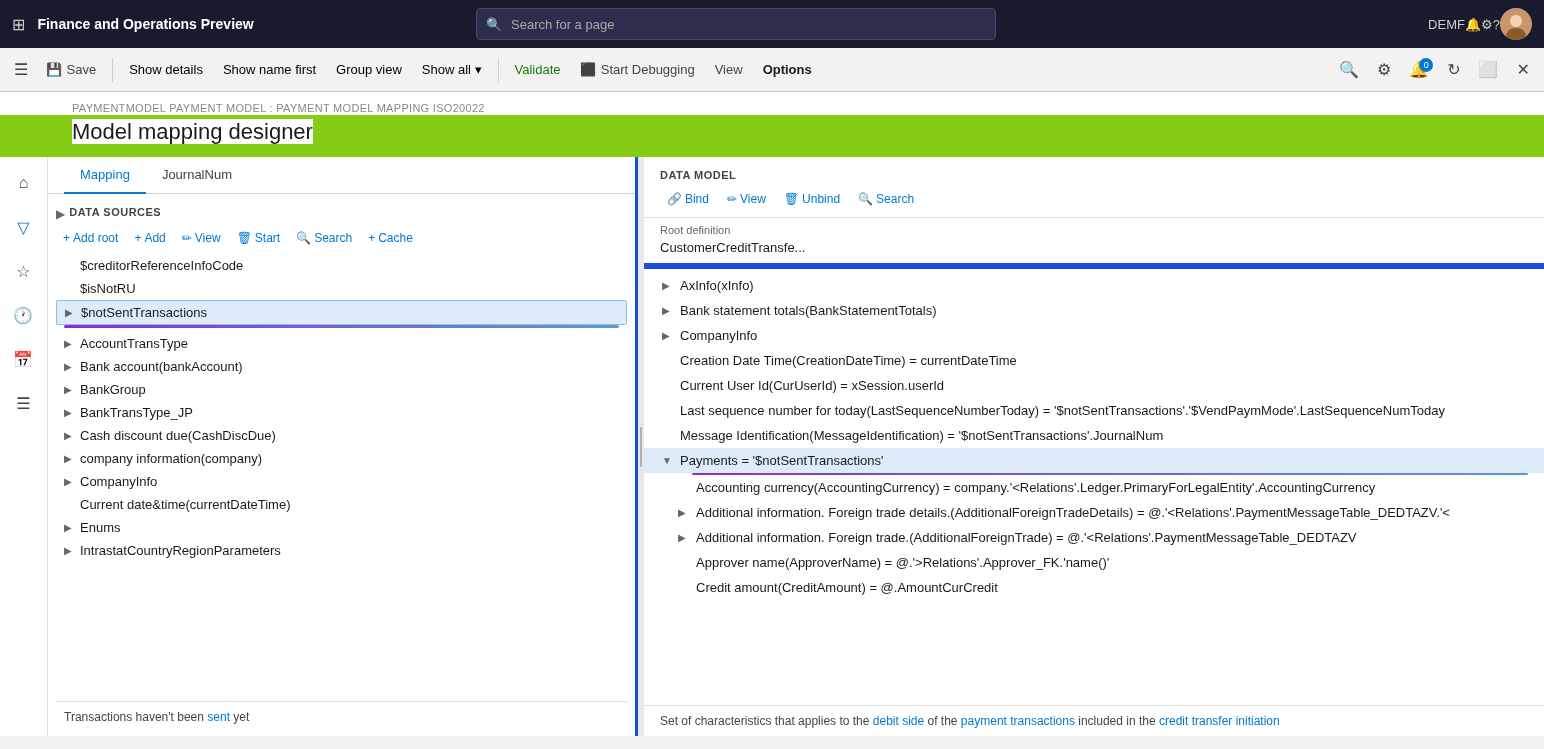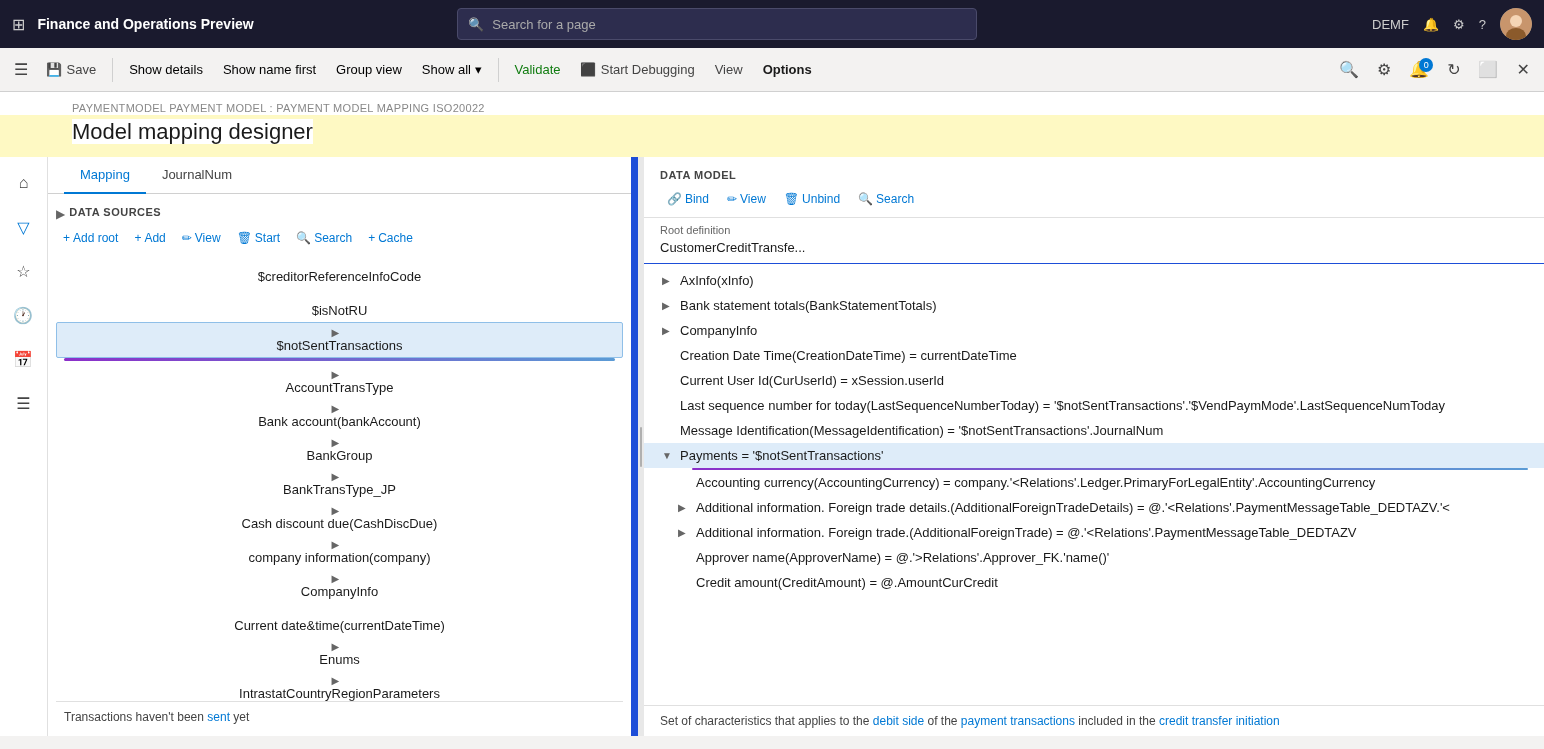--- a/index.html
+++ b/index.html
@@ -29,21 +29,20 @@
       padding: 0 10px;
       height: 32px;
       color: #aaa;
       font-size: 13px;
       gap: 8px;
     }
     .top-nav .right-icons {
       margin-left: auto;
       display: flex;
       align-items: center;
-      gap: 14px;
       color: #ccc;
     }
     .top-nav .avatar {
       width: 32px; height: 32px; border-radius: 50%;
       background: #888;
       display: flex; align-items: center; justify-content: center;
       overflow: hidden;
     }
 
     
@@ -100,21 +99,21 @@
       border-radius: 4px;
       cursor: pointer;
       color: #444;
       font-size: 16px;
       background: transparent;
     }
 
     
     .left-panel {
       width: 590px;
-      border-right: 7px solid #1d4ed8;
+      border-right: 3px solid #1d4ed8;
       display: flex;
       flex-direction: column;
       overflow: hidden;
     }
 
     
     .tabs {
       display: flex;
       border-bottom: 1px solid #d0d0d0;
       padding: 0 16px;
@@ -176,21 +175,20 @@
       overflow-x: hidden;
     }
     .tree-item {
       display: flex;
       align-items: center;
       padding: 4px 8px;
       cursor: pointer;
       border-radius: 2px;
       font-size: 13px;
       color: #1a1a1a;
-      flex-direction: column;
     }
     .tree-item.selected { background: #deecf9; border: 1px solid #8fbfe8; }
     .tree-chevron { width: 16px; flex-shrink: 0; color: #666; font-size: 10px; }
     .tree-text { flex: 1; }
 
     
     .bind-bar {
       height: 3px;
       background: linear-gradient(to right, #8b2fc9, #5b9bd5);
       margin: 0 8px 4px 8px;
@@ -233,21 +231,21 @@
     .root-def {
       padding: 6px 16px 2px 16px;
       font-size: 11px;
       color: #666;
     }
     .root-def-value {
       padding: 2px 16px 8px 16px;
       font-size: 13px;
       color: #1a1a1a;
       font-weight: 500;
-      border-bottom: 1px solid #1d4ed8;
+      border-bottom: 6px solid #1d4ed8;
     }
 
     .dm-tree {
       flex: 1;
       overflow-y: auto;
       overflow-x: hidden;
       padding: 4px 0;
     }
     .dm-tree-item {
       display: flex;
@@ -343,21 +341,21 @@
     </button>
     <button class="icon-btn">↻</button>
     <button class="icon-btn">⬜</button>
     <button class="icon-btn">✕</button>
   </div>
 </div>
 
 <div style="background:white; padding: 8px 16px 0 72px;">
   <span style="font-size:11px;color:#888;text-transform:uppercase;letter-spacing:0.3px;">PAYMENTMODEL PAYMENT MODEL : PAYMENT MODEL MAPPING ISO20022</span>
 </div>
-<div style="background:#fef9c3; padding: 4px 16px 12px 72px;">
+<div style="background:#84cc16; padding: 4px 16px 12px 72px;">
   <span class="page-title" style="padding:0;">Model mapping designer</span>
 </div>
 
 <div style="display:flex; height: calc(100vh - 170px); background:white;">
 
   <div class="side-icons">
     <div class="side-icon-btn">⌂</div>
     <div class="side-icon-btn" style="color:#0078d4;">▽</div>
     <div class="side-icon-btn">☆</div>
     <div class="side-icon-btn">🕐</div>

